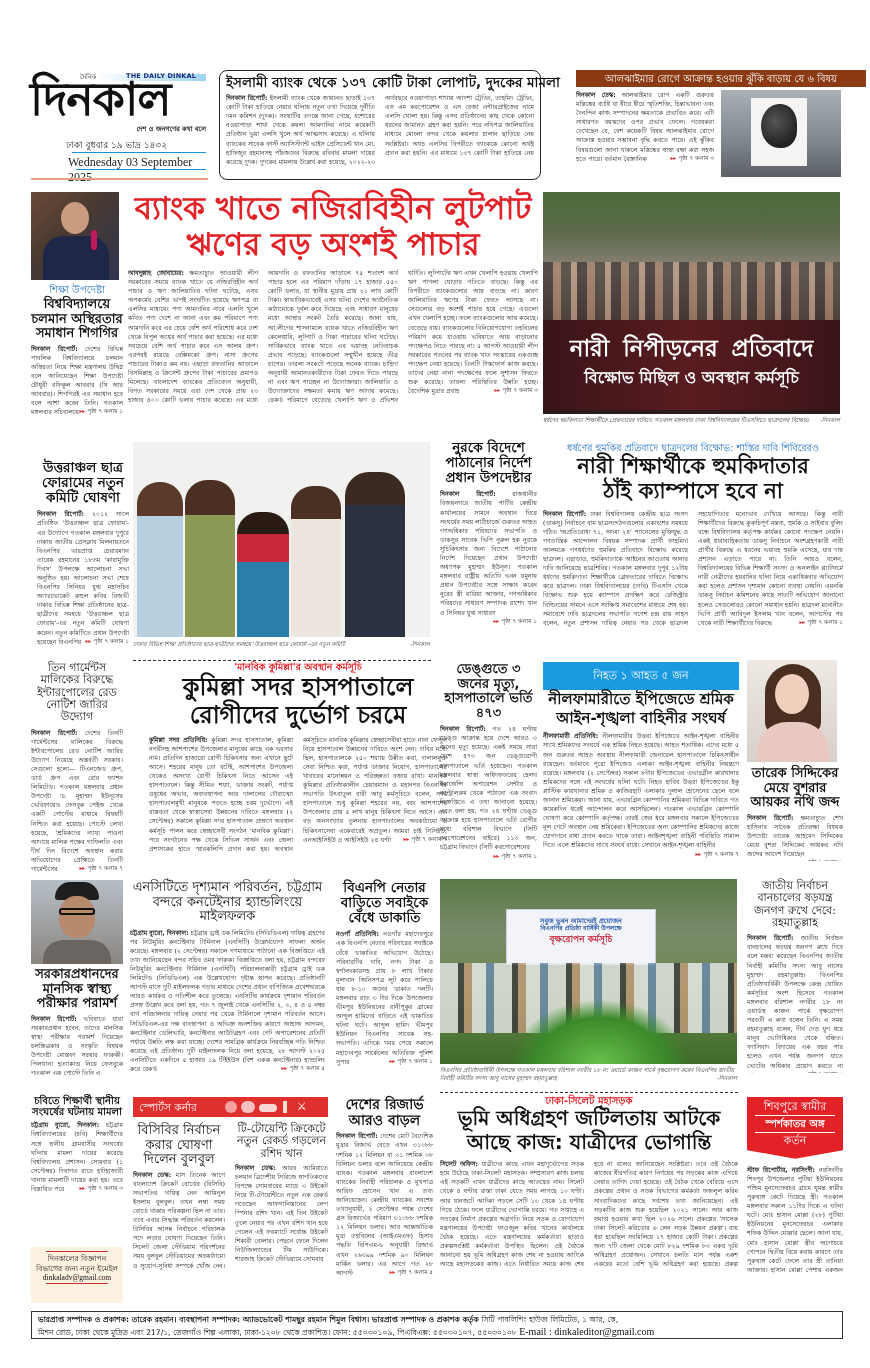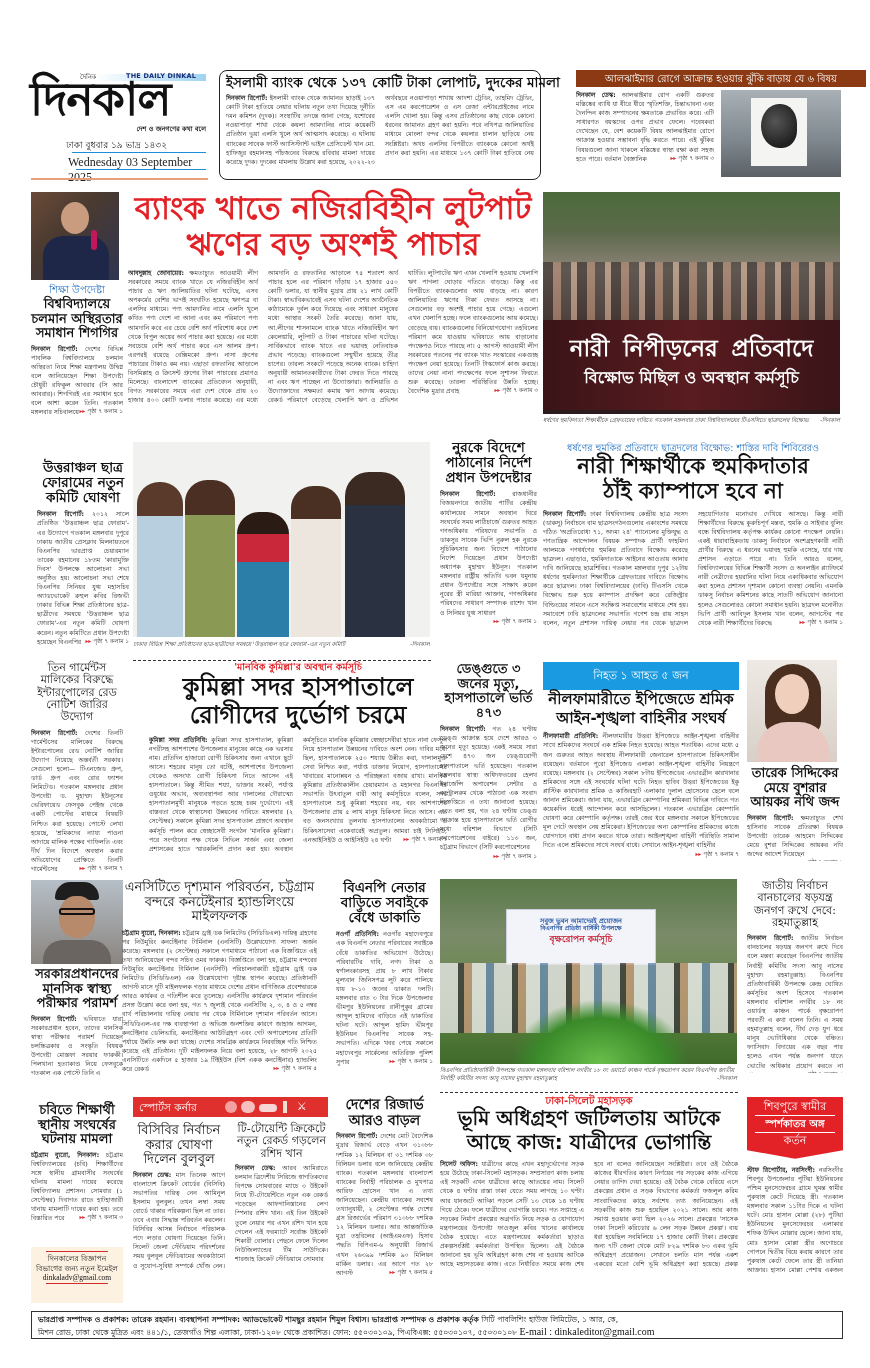--- a/index.html
+++ b/index.html
@@ -201,21 +201,21 @@
     <div class="abs" style="left:12px;top:60px;width:68px;height:24px;border-radius:20px 20px 0 0;background:#6a6560;"></div>
   </div>
   <div class="hl" style="font-size:13px;margin-top:3px;">সরকারপ্রধানদের মানসিক স্বাস্থ্য পরীক্ষার পরামর্শ</div>
   <div class="body-text" style="margin-top:3px;height:62px;">
     <b>দিনকাল রিপোর্ট:</b>
     <span>ভবিষ্যতে যারা সরকারপ্রধান হবেন, তাদের মানসিক স্বাস্থ্য পরীক্ষার পরামর্শ দিয়েছেন চলচ্চিত্রকার ও সংস্কৃতি বিষয়ক উপদেষ্টা মোস্তফা সরয়ার ফারুকী। পিলখানা হত্যাকাণ্ড নিয়ে ফেসবুকে গতকাল এক পোস্টে তিনি এ</span>
     
   </div>
 </div>
 
-<div class="abs" style="left:122px;top:880px;width:195px;height:200px;">
+<div class="abs" style="left:130px;top:880px;width:195px;height:200px;">
   <div class="hl" style="font-size:13px;font-weight:normal;">এনসিটিতে দৃশ্যমান পরিবর্তন, চট্টগ্রাম বন্দরে কনটেইনার হ্যান্ডলিংয়ে মাইলফলক</div>
   <div class="body-text" style="margin-top:4px;height:158px;">
     <b>চট্টগ্রাম ব্যুরো, দিনকাল:</b>
     <span>চট্টগ্রাম ড্রাই ডক লিমিটেড (সিডিডিএল) দায়িত্ব গ্রহণের পর নিউমুরিং কনটেইনার টার্মিনাল (এনসিটি) উল্লেখযোগ্য সাফল্য অর্জন করেছে। মঙ্গলবার (২ সেপ্টেম্বর) সকালে গণমাধ্যমে পাঠানো এক বিজ্ঞপ্তিতে এই তথ্য জানিয়েছেন বন্দর সচিব ওমর ফারুক। বিজ্ঞপ্তিতে বলা হয়, চট্টগ্রাম বন্দরের নিউমুরিং কনটেইনার টার্মিনাল (এনসিটি) পরিচালনাকারী চট্টগ্রাম ড্রাই ডক লিমিটেড (সিডিডিএল) এক উল্লেখযোগ্য দৃষ্টান্ত স্থাপন করেছে। প্রতিষ্ঠানটি আগস্ট মাসে দুটি মাইলফলক গড়ার মাধ্যমে দেশের প্রধান বাণিজ্যিক প্রবেশদ্বারকে আরও কার্যকর ও গতিশীল করে তুলেছে। এনসিটির কার্যক্রমে দৃশ্যমান পরিবর্তন প্রসঙ্গ উল্লেখ করে বলা হয়, গত ৭ জুলাই থেকে এনসিটির ২, ৩, ৪ ও ৫ নম্বর বার্থ পরিচালনার দায়িত্ব নেয়ার পর থেকে টার্মিনালে দৃশ্যমান পরিবর্তন আসে। সিডিডিএল-এর দক্ষ ব্যবস্থাপনা ও অভিজ্ঞ জনশক্তির কারণে জাহাজ আগমন, কনটেইনার ডেলিভারি, কনটেইনার আউটগ্রহণ এবং গেট অপারেশনের প্রতিটি পর্যায়ে উন্নতি লক্ষ করা যাচ্ছে। দেশের সামগ্রিক কার্যক্রমে নিরবচ্ছিন্ন গতি নিশ্চিত করেছে এই প্রতিষ্ঠান। দুটি মাইলফলক নিয়ে বলা হয়েছে, ২৮ আগস্ট ২০২৫ এনসিটিতে একদিনে ৫ হাজার ১৯ টিইইউস (বিশ একক কনটেইনার) হ্যান্ডলিং করে রেকর্ড</span>
     <span class="cont"><span class="arr">▸▸</span><span>পৃষ্ঠা ৭ কলাম ৫</span></span>
   </div>
 </div>
 
 <div class="abs" style="left:336px;top:880px;width:97px;height:200px;">
   <div class="hl" style="font-size:13.5px;">বিএনপি নেতার বাড়িতে সবাইকে বেঁধে ডাকাতি</div>
@@ -245,21 +245,21 @@
 <div class="abs" style="left:747px;top:880px;width:96px;height:200px;">
   <div class="hl" style="font-size:11px;font-weight:normal;">জাতীয় নির্বাচন বানচালের ষড়যন্ত্র জনগণ রুখে দেবে: রহমাতুল্লাহ</div>
   <div class="body-text" style="margin-top:4px;height:140px;">
     <b>দিনকাল রিপোর্ট:</b>
     <span>জাতীয় নির্বাচন বানচালের ষড়যন্ত্র জনগণ রুখে দিবে বলে মন্তব্য করেছেন বিএনপির জাতীয় নির্বাহী কমিটির সদস্য আবু নাসের মুহাম্মদ রহমাতুল্লাহ। বিএনপির প্রতিষ্ঠাবার্ষিকী উপলক্ষে কেন্দ্র ঘোষিত কর্মসূচির অংশ হিসেবে গতকাল মঙ্গলবার বরিশাল নগরীর ১৮ নং ওয়ার্ডস্থ কাঞ্চন পার্কে বৃক্ষরোপণ পরবর্তী এ কথা বলেন তিনি। এ সময় রহমাতুল্লাহ বলেন, দীর্ঘ দেড় যুগ ধরে মানুষ ভোটাধিকার থেকে বঞ্চিত। ফ্যাসিবাদ বিদায়ের এক বছর পার হলেও এখন পর্যন্ত জনগণ যাতে ভোটের অধিকার প্রয়োগ করতে না পারে</span>
     <span class="cont"><span class="arr">▸▸</span><span>পৃষ্ঠা ৭ কলাম ৩</span></span>
   </div>
 </div>
 
 <div class="abs" style="left:31px;top:1095px;width:92px;height:140px;">
-  <div class="hl" style="font-size:13px;margin-top:8px;">চবিতে শিক্ষার্থী স্থানীয় সংঘর্ষের ঘটনায় মামলা</div>
+  <div class="hl" style="font-size:10px;">চবিতে শিক্ষার্থী স্থানীয় সংঘর্ষের ঘটনায় মামলা</div>
   <div class="body-text" style="margin-top:3px;height:76px;">
     <b>চট্টগ্রাম ব্যুরো, দিনকাল:</b>
     <span>চট্টগ্রাম বিশ্ববিদ্যালয়ের (চবি) শিক্ষার্থীদের সঙ্গে স্থানীয় গ্রামবাসীর সংঘর্ষের ঘটনায় মামলা দায়ের করেছে বিশ্ববিদ্যালয় প্রশাসন। সোমবার (১ সেপ্টেম্বর) দিবাগত রাতে হাটহাজারী থানায় মামলাটি দায়ের করা হয়। তবে বিস্তারিত পরে</span>
     <span class="cont"><span class="arr">▸▸</span><span>পৃষ্ঠা ৭ কলাম ৩</span></span>
   </div>
 </div>
 
 <div class="abs" style="left:31px;top:1247px;width:92px;height:56px;background:#fdf2e2;padding:4px 3px;">
   <div style="margin:0 12px 2px;border-top:1.5px solid #d32a2a;"></div>
   <div class="hl" style="font-size:7.5px;font-weight:normal;line-height:10px;">দিনকালের বিজ্ঞাপন বিভাগের জন্য নতুন ইমেইল</div>
@@ -325,14 +325,14 @@
   </div>
   <div class="body-text" style="margin-top:6px;height:108px;">
     <b>স্টাফ রিপোর্টার, নরসিংদী:</b>
     <span>নরসিংদীর শিবপুর উপজেলার পুটিয়া ইউনিয়নের পশ্চিম মুনসেফেরচর গ্রামে ঘুমন্ত স্বামীর পুরুষাঙ্গ কেটে দিয়েছে স্ত্রী। গতকাল মঙ্গলবার সকাল ১১টার দিকে এ ঘটনা ঘটে। মোঃ হাসান মোল্লা (২৮) পুটিয়া ইউনিয়নের মুনসেফেরচর এলাকার শফিক উদ্দিন মোল্লার ছেলে। জানা যায়, মোঃ হাসান মোল্লা স্ত্রীর অগোচরে গোপনে দ্বিতীয় বিয়ে করায় কারণে তার পুরুষাঙ্গ কেটে ফেলে তার স্ত্রী তানিয়া আক্তার। হাসান মোল্লা পেশায় একজন ট্রাক চালক। ডিউটি</span>
     
   </div>
 </div>
 
 <div class="abs" style="left:31px;top:1311px;width:812px;height:28px;border:1px solid #333;padding:2px 6px;font-size:7.6px;line-height:11.5px;white-space:nowrap;overflow:hidden;">
   <div><b>ভারপ্রাপ্ত সম্পাদক ও প্রকাশক: তারেক রহমান। ব্যবস্থাপনা সম্পাদক: অ্যাডভোকেট শামছুর রহমান শিমুল বিশ্বাস। ভারপ্রাপ্ত সম্পাদক ও প্রকাশক কর্তৃক</b> <span>সিটি পাবলিশিং হাউজ লিমিটেড, ১ আর, কে,</span></div>
-  <div><span>মিশন রোড, ঢাকা থেকে মুদ্রিত এবং ৪৪১/১, তেজগাঁও শিল্প এলাকা, ঢাকা-১২০৮ থেকে প্রকাশিত। ফোন: ৫৫০৩০১০৯, পিএবিএক্স: ৫৫০৩০১০৭, ৫৫০৩০১০৮</span> <span style="font-family:'Liberation Serif',serif;font-size:10px;">E-mail : dinkaleditor@gmail.com</span></div>
+  <div><span>মিশন রোড, ঢাকা থেকে মুদ্রিত এবং 217/১, তেজগাঁও শিল্প এলাকা, ঢাকা-১২০৮ থেকে প্রকাশিত। ফোন: ৫৫০৩০১০৯, পিএবিএক্স: ৫৫০৩০১০৭, ৫৫০৩০১০৮</span> <span style="font-family:'Liberation Serif',serif;font-size:10px;">E-mail : dinkaleditor@gmail.com</span></div>
 </div>
 
 </body></html>

